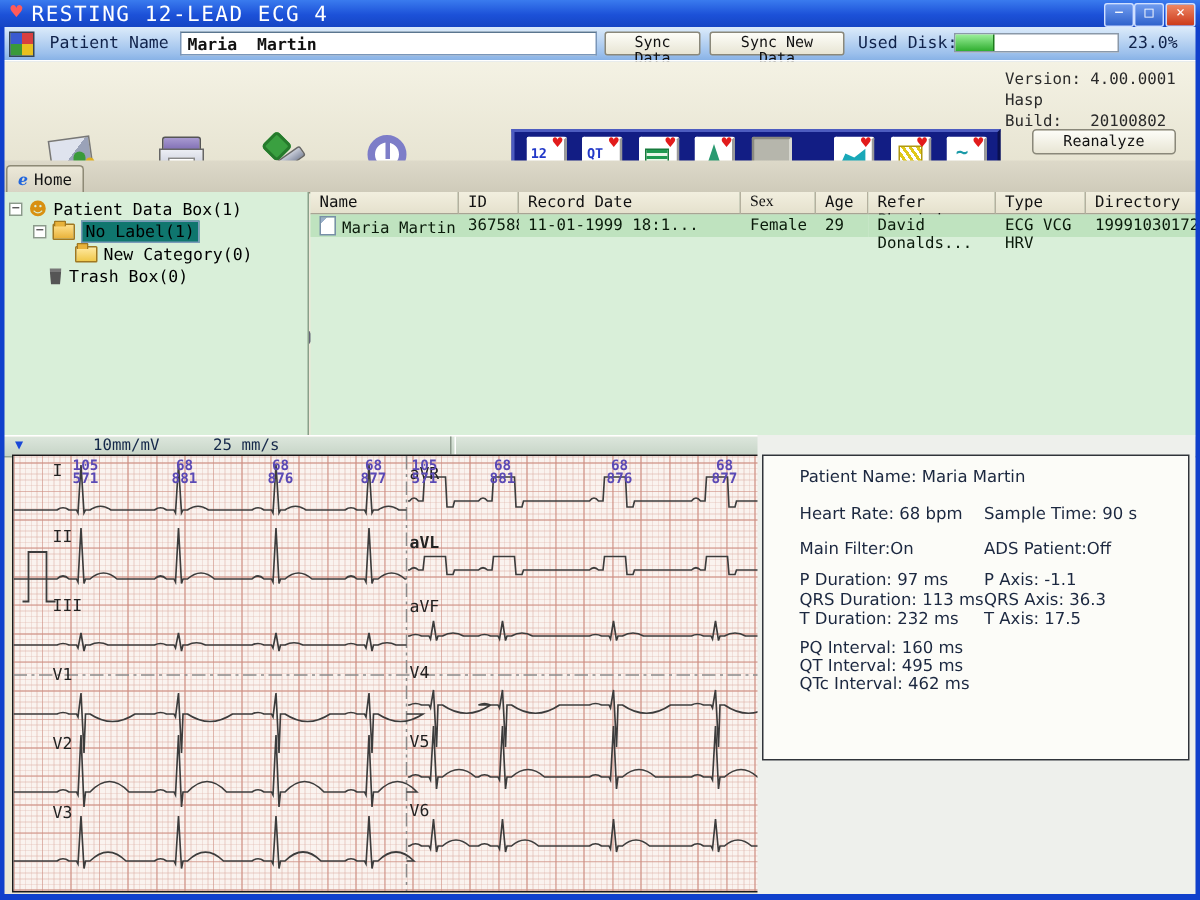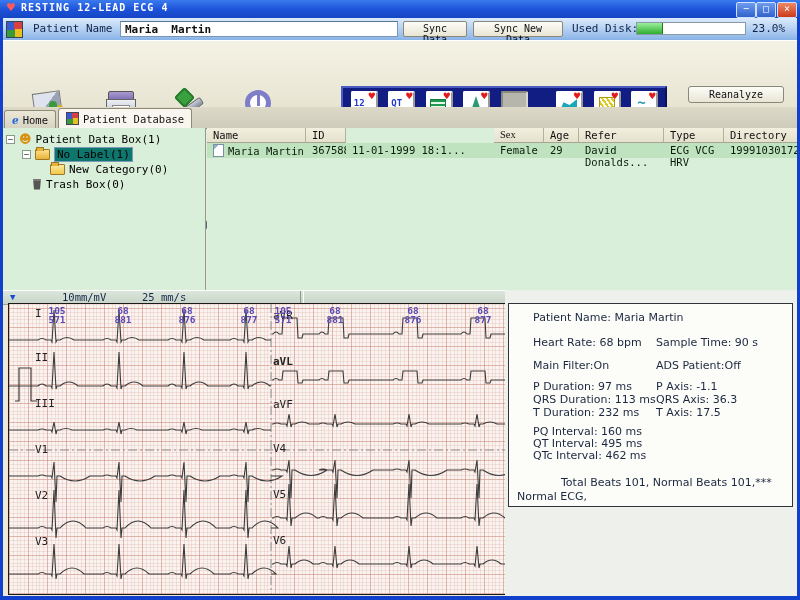--- a/index.html
+++ b/index.html
@@ -1,21 +1,21 @@
 <!DOCTYPE html>
 <html><head>
 <meta charset="utf-8">
 <style>
   html,body{margin:0;padding:0;background:#fff;}
   .app{position:relative;width:800px;height:600px;overflow:hidden;background:#ece9d8;
        font-family:"DejaVu Sans Mono",monospace;-webkit-font-smoothing:none;}
   .abs{position:absolute;}
   
   .titlebar{left:0;top:0;width:800px;height:18px;background:linear-gradient(180deg,#3a7bee 0%,#1c51d8 55%,#1545c4 100%);}
-  .title-text{left:21px;top:2px;font-size:10px;font-weight:bold;color:#fff;letter-spacing:1px;}
+  .title-text{left:21px;top:2px;font-size:14px;font-weight:normal;color:#fff;letter-spacing:1px;}
   .winbtn{width:18px;height:14px;top:2px;border:1px solid #cfe0ff;border-radius:2px;
           background:linear-gradient(180deg,#6f9bee,#2f62cc);color:#fff;font-size:10px;line-height:12px;text-align:center;}
   .winbtn.close{background:linear-gradient(180deg,#ee8866,#cc3a1a);}
   
   .patientbar{left:0;top:18px;width:800px;height:22px;background:linear-gradient(180deg,#dcebfa,#9cc0ec 80%,#88b2e6);border-bottom:1px solid #6f94c0;}
   .applogo{left:6px;top:3px;width:15px;height:15px;border:1px solid #345;background:conic-gradient(#d84040 0 25%,#e8c020 0 50%,#3a9a3a 0 75%,#3a5ad0 0);}
   .pb-label{font-size:11px;color:#10224a;}
   .field{background:#fff;border:1px solid #7a96b8;border-top-color:#5a768f;font-family:"DejaVu Sans Mono",monospace;font-size:11px;font-weight:bold;color:#111;padding:0 0 0 4px;}
   .btn{background:linear-gradient(180deg,#fdfdf8,#e8e5d4);border:1px solid #8a887a;border-radius:2px;
        font-family:"DejaVu Sans Mono",monospace;font-size:10px;color:#111;text-align:center;}
@@ -156,31 +156,31 @@
       <div class="modebtn">
         <span class="modeicon"><span class="abs" style="left:3px;top:4px;width:14px;height:13px;background:repeating-linear-gradient(55deg,#e0c818 0 2px,#fff 2px 4px);border:1px solid #b09810;"></span><span class="heart">♥</span></span>
         <span class="modelabel">VCG</span>
       </div>
       <div class="modebtn" style="margin-right:0;">
         <span class="modeicon"><span class="abs" style="left:4px;top:1px;font-size:14px;font-weight:bold;color:#1a9aa8;">~</span><span class="heart">♥</span></span>
         <span class="modelabel">TVCG</span>
       </div>
     </div>
 
+    <div class="abs" style="left:670px;top:5px;width:128px;font-size:10.5px;color:#2a2a2a;line-height:14px;">
+      <div>Version: 4.00.0001 Hasp</div>
+      <div><span>Build:</span>&nbsp;&nbsp;&nbsp;<span>20100802</span></div>
+    </div>
     <button class="abs btn" style="left:688px;top:45px;width:96px;height:17px;border-radius:3px;">Reanalyze</button>
   </div>
 
   <div class="abs tabrow">
     <div class="abs tab" style="left:4px;top:3px;height:18px;background:linear-gradient(180deg,#ece8d8,#d8d4c4);">
       <span style="color:#2266dd;font-weight:bold;font-style:italic;font-family:'DejaVu Serif',serif;">e</span>
       <span>Home</span>
-    </div>
-    <div class="abs tab" style="left:58px;top:1px;height:20px;background:#f8f6ee;">
-      <span style="width:11px;height:11px;border:1px solid #445;background:conic-gradient(#d84040 0 25%,#e8c020 0 50%,#3a9a3a 0 75%,#3a5ad0 0);display:inline-block;"></span>
-      <span>Patient Database</span>
     </div>
     <div class="abs actionitem" style="left:196px;">
       <span class="aicon" style="background:radial-gradient(circle at 40% 40%,#fff 2px,#9aa2b4 3px 5px,#667 5px);border-radius:50%;"></span>
       <span>Search</span>
     </div>
     <div class="abs actionitem" style="left:266px;">
       <span class="aicon" style="background:radial-gradient(circle at 35% 35%,#8ee08e,#2a8a2a);border-radius:50%;box-shadow:3px 3px 0 -4px #d33;"></span>
       <span>Clear Condition</span>
     </div>
     <div class="abs actionitem" style="left:366px;">
@@ -226,20 +226,21 @@
     </div>
     <div class="treeitem abs" style="left:32px;top:49px;">
       <span style="display:inline-block;width:10px;height:11px;background:linear-gradient(180deg,#777 2px,#555 2px);clip-path:polygon(10% 0,90% 0,80% 100%,20% 100%);"></span>
       <span>Trash Box(0)</span>
     </div>
   </div>
 
   <div class="abs tablewrap">
     <div class="abs th" style="left:0;width:99px;">Name</div>
     <div class="abs th" style="left:99px;width:40px;">ID</div>
+    <div class="abs th" style="left:139px;width:148px;">Record Date</div>
     <div class="abs th" style="left:287px;width:50px;font-family:Liberation Serif, serif;">Sex</div>
     <div class="abs th" style="left:337px;width:35px;">Age</div>
     <div class="abs th" style="left:372px;width:85px;">Refer Physician</div>
     <div class="abs th" style="left:457px;width:60px;">Type</div>
     <div class="abs th" style="left:517px;width:76px;border-right:none;">Directory</div>
 
     <div>
       <div class="abs td" style="left:0;width:99px;"><span class="docicon"></span><span>Maria  Martin</span></div>
       <div class="abs td" style="left:99px;width:40px;">3675889</div>
       <div class="abs td" style="left:139px;width:148px;">11-01-1999 18:1...</div>
@@ -310,20 +311,19 @@
       <div class="rline" style="left:147px;top:55px;">ADS Patient:Off</div>
       <div class="rline" style="left:24px;top:76px;">P Duration: 97 ms</div>
       <div class="rline" style="left:147px;top:76px;">P Axis: -1.1</div>
       <div class="rline" style="left:24px;top:89px;">QRS Duration: 113 ms</div>
       <div class="rline" style="left:147px;top:89px;">QRS Axis: 36.3</div>
       <div class="rline" style="left:24px;top:102px;">T Duration: 232 ms</div>
       <div class="rline" style="left:147px;top:102px;">T Axis: 17.5</div>
       <div class="rline" style="left:24px;top:121px;">PQ Interval: 160 ms</div>
       <div class="rline" style="left:24px;top:133px;">QT Interval: 495 ms</div>
       <div class="rline" style="left:24px;top:145px;">QTc Interval: 462 ms</div>
-      <div style="position:absolute;left:8px;top:172px;width:266px;text-indent:44px;line-height:1.3;">Total Beats 101, Normal Beats 101,***   Normal ECG,</div>
     </div>
   </div>
 
   <div class="abs frame" style="left:0;top:18px;width:3px;height:582px;"></div>
   <div class="abs frame" style="left:797px;top:18px;width:3px;height:582px;"></div>
   <div class="abs frame" style="left:0;top:596px;width:800px;height:4px;"></div>
 </div>
 
 </body></html>

